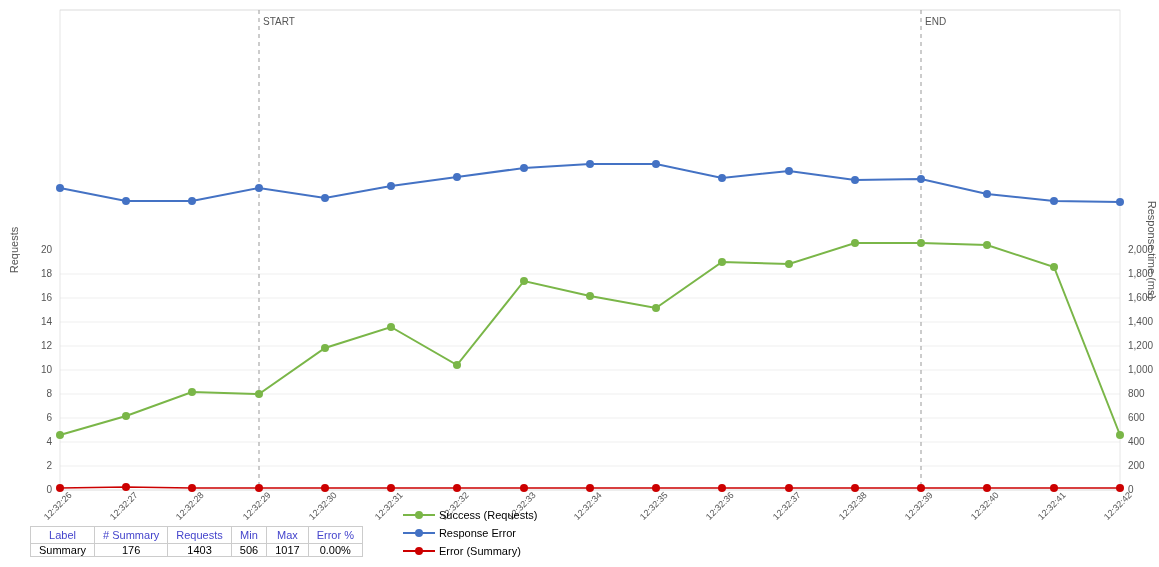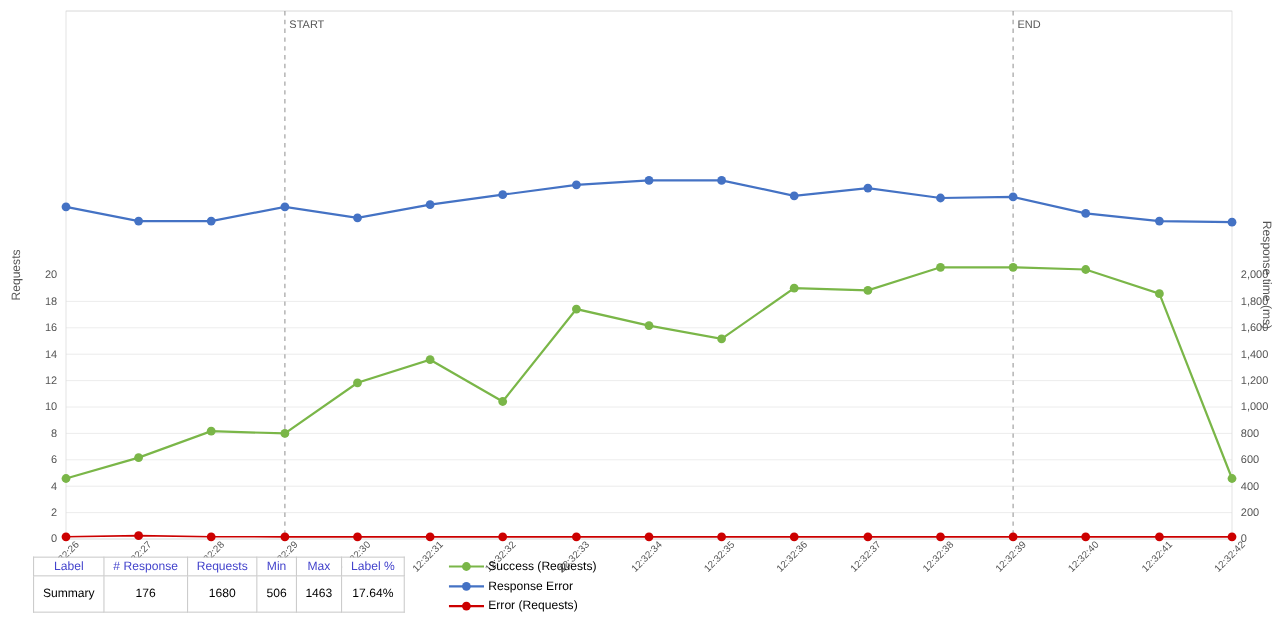--- a/index.html
+++ b/index.html
@@ -37,21 +37,21 @@
     }
     table.summary-table th {
       border: 1px solid #ccc;
       padding: 2px 8px;
       color: #4444cc;
       font-weight: normal;
       background: #fff;
     }
     table.summary-table td {
       border: 1px solid #ccc;
-      padding: 10px 8px;
+      padding: 0 8px;
       text-align: center;
       background: #fff;
     }
     .legend-items {
       display: flex;
       flex-direction: column;
       gap: 6px;
       font-size: 11px;
     }
     .legend-row {
@@ -192,35 +192,35 @@
     <circle cx="1054" cy="488" r="4" fill="#cc0000"></circle>
     <circle cx="1120" cy="488" r="4" fill="#cc0000"></circle>
   </svg>
 
   <div class="legend-table-area">
 
     <table class="summary-table">
       <thead>
         <tr>
           <th>Label</th>
-          <th># Response</th>
+          <th># Summary</th>
           <th>Requests</th>
           <th>Min</th>
           <th>Max</th>
-          <th>Label %</th>
+          <th>Error %</th>
         </tr>
       </thead>
       <tbody>
         <tr>
           <td>Summary</td>
           <td>176</td>
-          <td>1680</td>
+          <td>1403</td>
           <td>506</td>
-          <td>1463</td>
-          <td>17.64%</td>
+          <td>1017</td>
+          <td>0.00%</td>
         </tr>
       </tbody>
     </table>
 
     <div class="legend-items">
       <div class="legend-row">
         <div style="display:flex;align-items:center;gap:4px;">
           <svg width="32" height="10">
             <line x1="0" y1="5" x2="32" y2="5" stroke="#7ab648" stroke-width="2"></line>
             <circle cx="16" cy="5" r="4" fill="#7ab648"></circle>
@@ -236,18 +236,18 @@
           </svg>
           <span>Response Error</span>
         </div>
       </div>
       <div class="legend-row">
         <div style="display:flex;align-items:center;gap:4px;">
           <svg width="32" height="10">
             <line x1="0" y1="5" x2="32" y2="5" stroke="#cc0000" stroke-width="2"></line>
             <circle cx="16" cy="5" r="4" fill="#cc0000"></circle>
           </svg>
-          <span>Error (Requests)</span>
+          <span>Error (Summary)</span>
         </div>
       </div>
     </div>
   </div>
 </div>
 
 </body></html>

